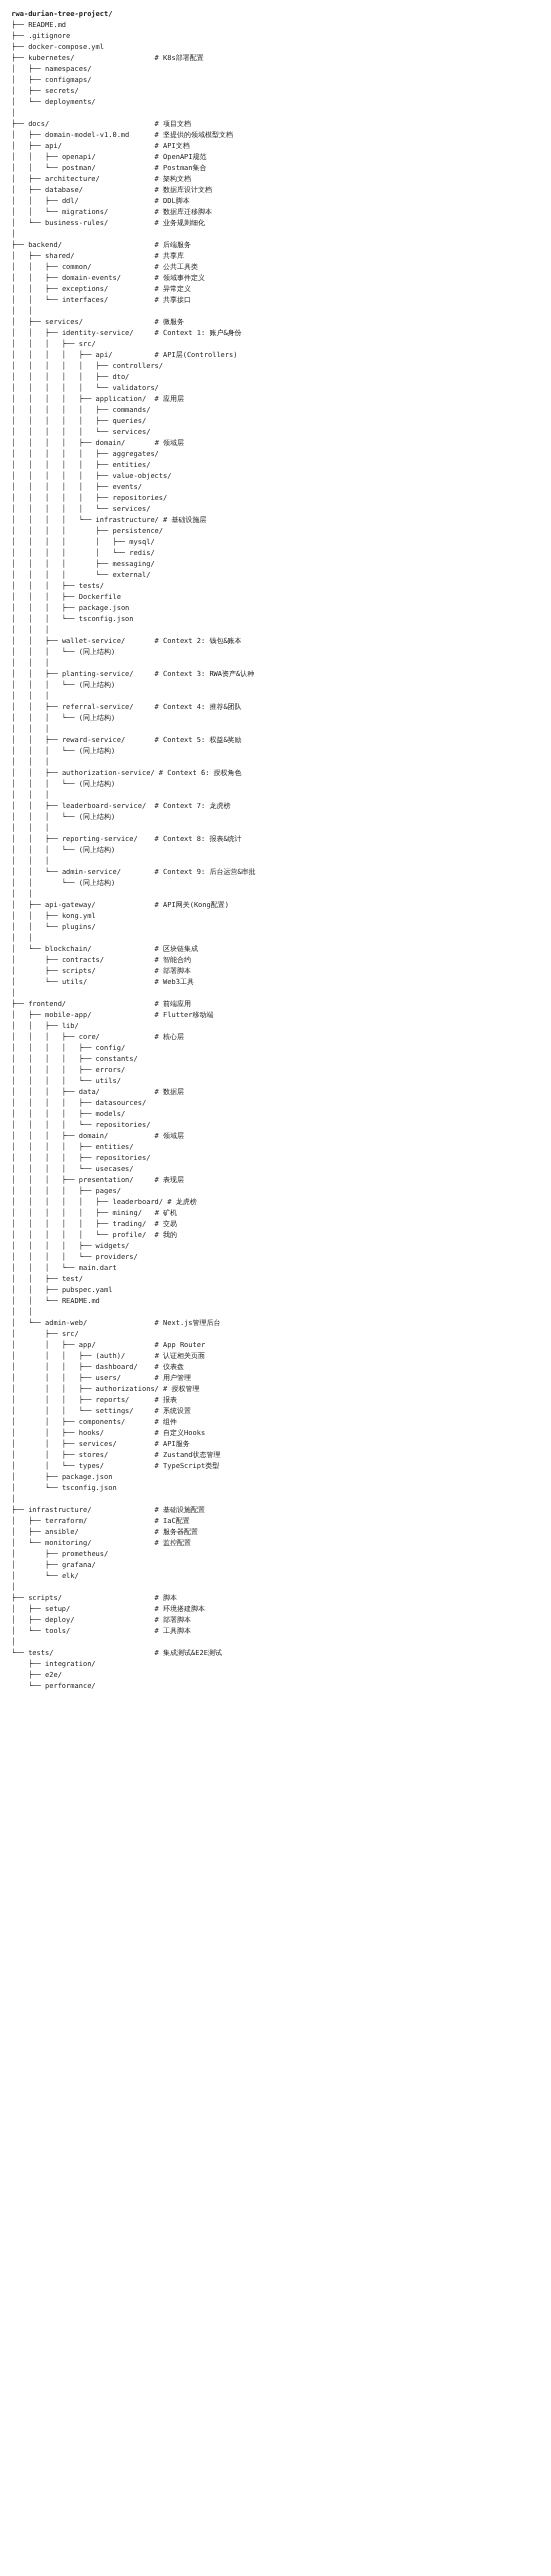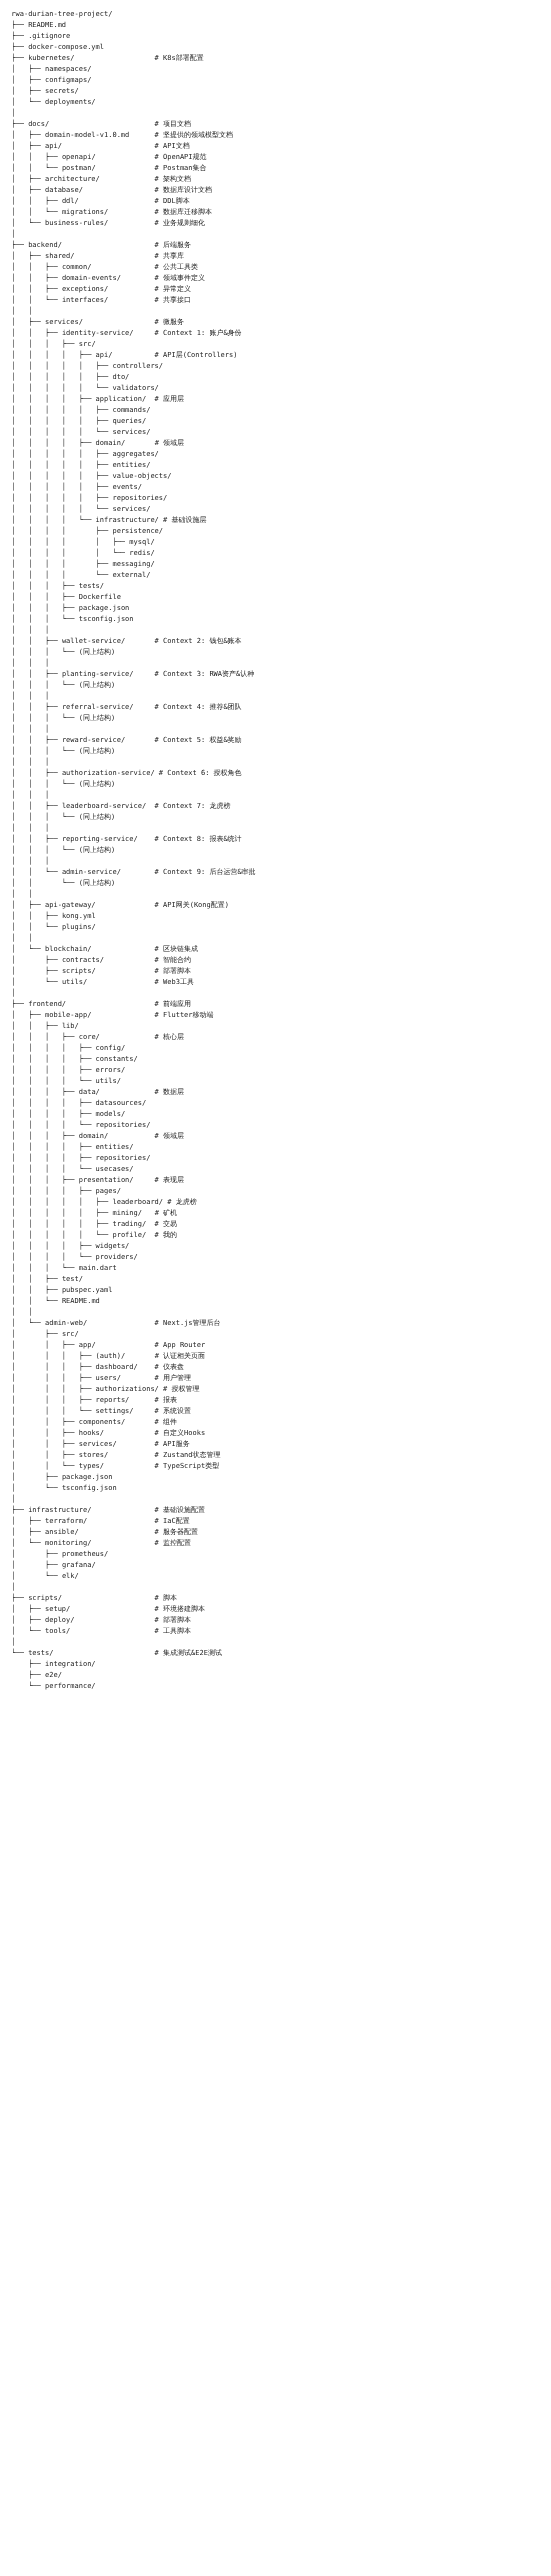--- a/index.html
+++ b/index.html
@@ -31,19 +31,20 @@
   .label {
     color: #1a1a1a;
     white-space: pre;
   }
   .comment {
     color: #1a1a1a;
     white-space: pre;
   }
   .root .label {
     color: #1a1a1a;
+    font-weight: bold;
   }
 </style>
 </head>
 <body>
 
 <div id="tree"><div class="row root"><span class="prefix"></span><span class="label">rwa-durian-tree-project/</span></div><div class="row"><span class="prefix">├── </span><span class="label">README.md</span></div><div class="row"><span class="prefix">├── </span><span class="label">.gitignore</span></div><div class="row"><span class="prefix">├── </span><span class="label">docker-compose.yml</span></div><div class="row"><span class="prefix">├── </span><span class="label">kubernetes/</span><span class="prefix">                   </span><span class="comment"># K8s部署配置</span></div><div class="row"><span class="prefix">│   ├── </span><span class="label">namespaces/</span></div><div class="row"><span class="prefix">│   ├── </span><span class="label">configmaps/</span></div><div class="row"><span class="prefix">│   ├── </span><span class="label">secrets/</span></div><div class="row"><span class="prefix">│   └── </span><span class="label">deployments/</span></div><div class="row"><span class="prefix">│</span><span class="label"></span></div><div class="row"><span class="prefix">├── </span><span class="label">docs/</span><span class="prefix">                         </span><span class="comment"># 项目文档</span></div><div class="row"><span class="prefix">│   ├── </span><span class="label">domain-model-v1.0.md</span><span class="prefix">      </span><span class="comment"># 坚提供的领域模型文档</span></div><div class="row"><span class="prefix">│   ├── </span><span class="label">api/</span><span class="prefix">                      </span><span class="comment"># API文档</span></div><div class="row"><span class="prefix">│   │   ├── </span><span class="label">openapi/</span><span class="prefix">              </span><span class="comment"># OpenAPI规范</span></div><div class="row"><span class="prefix">│   │   └── </span><span class="label">postman/</span><span class="prefix">              </span><span class="comment"># Postman集合</span></div><div class="row"><span class="prefix">│   ├── </span><span class="label">architecture/</span><span class="prefix">             </span><span class="comment"># 架构文档</span></div><div class="row"><span class="prefix">│   ├── </span><span class="label">database/</span><span class="prefix">                 </span><span class="comment"># 数据库设计文档</span></div><div class="row"><span class="prefix">│   │   ├── </span><span class="label">ddl/</span><span class="prefix">                  </span><span class="comment"># DDL脚本</span></div><div class="row"><span class="prefix">│   │   └── </span><span class="label">migrations/</span><span class="prefix">           </span><span class="comment"># 数据库迁移脚本</span></div><div class="row"><span class="prefix">│   └── </span><span class="label">business-rules/</span><span class="prefix">           </span><span class="comment"># 业务规则细化</span></div><div class="row"><span class="prefix">│</span><span class="label"></span></div><div class="row"><span class="prefix">├── </span><span class="label">backend/</span><span class="prefix">                      </span><span class="comment"># 后端服务</span></div><div class="row"><span class="prefix">│   ├── </span><span class="label">shared/</span><span class="prefix">                   </span><span class="comment"># 共享库</span></div><div class="row"><span class="prefix">│   │   ├── </span><span class="label">common/</span><span class="prefix">               </span><span class="comment"># 公共工具类</span></div><div class="row"><span class="prefix">│   │   ├── </span><span class="label">domain-events/</span><span class="prefix">        </span><span class="comment"># 领域事件定义</span></div><div class="row"><span class="prefix">│   │   ├── </span><span class="label">exceptions/</span><span class="prefix">           </span><span class="comment"># 异常定义</span></div><div class="row"><span class="prefix">│   │   └── </span><span class="label">interfaces/</span><span class="prefix">           </span><span class="comment"># 共享接口</span></div><div class="row"><span class="prefix">│   │</span><span class="label"></span></div><div class="row"><span class="prefix">│   ├── </span><span class="label">services/</span><span class="prefix">                 </span><span class="comment"># 微服务</span></div><div class="row"><span class="prefix">│   │   ├── </span><span class="label">identity-service/</span><span class="prefix">     </span><span class="comment"># Context 1: 账户&amp;身份</span></div><div class="row"><span class="prefix">│   │   │   ├── </span><span class="label">src/</span></div><div class="row"><span class="prefix">│   │   │   │   ├── </span><span class="label">api/</span><span class="prefix">          </span><span class="comment"># API层(Controllers)</span></div><div class="row"><span class="prefix">│   │   │   │   │   ├── </span><span class="label">controllers/</span></div><div class="row"><span class="prefix">│   │   │   │   │   ├── </span><span class="label">dto/</span></div><div class="row"><span class="prefix">│   │   │   │   │   └── </span><span class="label">validators/</span></div><div class="row"><span class="prefix">│   │   │   │   ├── </span><span class="label">application/</span><span class="prefix">  </span><span class="comment"># 应用层</span></div><div class="row"><span class="prefix">│   │   │   │   │   ├── </span><span class="label">commands/</span></div><div class="row"><span class="prefix">│   │   │   │   │   ├── </span><span class="label">queries/</span></div><div class="row"><span class="prefix">│   │   │   │   │   └── </span><span class="label">services/</span></div><div class="row"><span class="prefix">│   │   │   │   ├── </span><span class="label">domain/</span><span class="prefix">       </span><span class="comment"># 领域层</span></div><div class="row"><span class="prefix">│   │   │   │   │   ├── </span><span class="label">aggregates/</span></div><div class="row"><span class="prefix">│   │   │   │   │   ├── </span><span class="label">entities/</span></div><div class="row"><span class="prefix">│   │   │   │   │   ├── </span><span class="label">value-objects/</span></div><div class="row"><span class="prefix">│   │   │   │   │   ├── </span><span class="label">events/</span></div><div class="row"><span class="prefix">│   │   │   │   │   ├── </span><span class="label">repositories/</span></div><div class="row"><span class="prefix">│   │   │   │   │   └── </span><span class="label">services/</span></div><div class="row"><span class="prefix">│   │   │   │   └── </span><span class="label">infrastructure/</span><span class="prefix"> </span><span class="comment"># 基础设施层</span></div><div class="row"><span class="prefix">│   │   │   │       ├── </span><span class="label">persistence/</span></div><div class="row"><span class="prefix">│   │   │   │       │   ├── </span><span class="label">mysql/</span></div><div class="row"><span class="prefix">│   │   │   │       │   └── </span><span class="label">redis/</span></div><div class="row"><span class="prefix">│   │   │   │       ├── </span><span class="label">messaging/</span></div><div class="row"><span class="prefix">│   │   │   │       └── </span><span class="label">external/</span></div><div class="row"><span class="prefix">│   │   │   ├── </span><span class="label">tests/</span></div><div class="row"><span class="prefix">│   │   │   ├── </span><span class="label">Dockerfile</span></div><div class="row"><span class="prefix">│   │   │   ├── </span><span class="label">package.json</span></div><div class="row"><span class="prefix">│   │   │   └── </span><span class="label">tsconfig.json</span></div><div class="row"><span class="prefix">│   │   │</span><span class="label"></span></div><div class="row"><span class="prefix">│   │   ├── </span><span class="label">wallet-service/</span><span class="prefix">       </span><span class="comment"># Context 2: 钱包&amp;账本</span></div><div class="row"><span class="prefix">│   │   │   └── </span><span class="label">(同上结构)</span></div><div class="row"><span class="prefix">│   │   │</span><span class="label"></span></div><div class="row"><span class="prefix">│   │   ├── </span><span class="label">planting-service/</span><span class="prefix">     </span><span class="comment"># Context 3: RWA资产&amp;认种</span></div><div class="row"><span class="prefix">│   │   │   └── </span><span class="label">(同上结构)</span></div><div class="row"><span class="prefix">│   │   │</span><span class="label"></span></div><div class="row"><span class="prefix">│   │   ├── </span><span class="label">referral-service/</span><span class="prefix">     </span><span class="comment"># Context 4: 推荐&amp;团队</span></div><div class="row"><span class="prefix">│   │   │   └── </span><span class="label">(同上结构)</span></div><div class="row"><span class="prefix">│   │   │</span><span class="label"></span></div><div class="row"><span class="prefix">│   │   ├── </span><span class="label">reward-service/</span><span class="prefix">       </span><span class="comment"># Context 5: 权益&amp;奖励</span></div><div class="row"><span class="prefix">│   │   │   └── </span><span class="label">(同上结构)</span></div><div class="row"><span class="prefix">│   │   │</span><span class="label"></span></div><div class="row"><span class="prefix">│   │   ├── </span><span class="label">authorization-service/</span><span class="prefix"> </span><span class="comment"># Context 6: 授权角色</span></div><div class="row"><span class="prefix">│   │   │   └── </span><span class="label">(同上结构)</span></div><div class="row"><span class="prefix">│   │   │</span><span class="label"></span></div><div class="row"><span class="prefix">│   │   ├── </span><span class="label">leaderboard-service/</span><span class="prefix">  </span><span class="comment"># Context 7: 龙虎榜</span></div><div class="row"><span class="prefix">│   │   │   └── </span><span class="label">(同上结构)</span></div><div class="row"><span class="prefix">│   │   │</span><span class="label"></span></div><div class="row"><span class="prefix">│   │   ├── </span><span class="label">reporting-service/</span><span class="prefix">    </span><span class="comment"># Context 8: 报表&amp;统计</span></div><div class="row"><span class="prefix">│   │   │   └── </span><span class="label">(同上结构)</span></div><div class="row"><span class="prefix">│   │   │</span><span class="label"></span></div><div class="row"><span class="prefix">│   │   └── </span><span class="label">admin-service/</span><span class="prefix">        </span><span class="comment"># Context 9: 后台运营&amp;审批</span></div><div class="row"><span class="prefix">│   │       └── </span><span class="label">(同上结构)</span></div><div class="row"><span class="prefix">│   │</span><span class="label"></span></div><div class="row"><span class="prefix">│   ├── </span><span class="label">api-gateway/</span><span class="prefix">              </span><span class="comment"># API网关(Kong配置)</span></div><div class="row"><span class="prefix">│   │   ├── </span><span class="label">kong.yml</span></div><div class="row"><span class="prefix">│   │   └── </span><span class="label">plugins/</span></div><div class="row"><span class="prefix">│   │</span><span class="label"></span></div><div class="row"><span class="prefix">│   └── </span><span class="label">blockchain/</span><span class="prefix">               </span><span class="comment"># 区块链集成</span></div><div class="row"><span class="prefix">│       ├── </span><span class="label">contracts/</span><span class="prefix">            </span><span class="comment"># 智能合约</span></div><div class="row"><span class="prefix">│       ├── </span><span class="label">scripts/</span><span class="prefix">              </span><span class="comment"># 部署脚本</span></div><div class="row"><span class="prefix">│       └── </span><span class="label">utils/</span><span class="prefix">                </span><span class="comment"># Web3工具</span></div><div class="row"><span class="prefix">│</span><span class="label"></span></div><div class="row"><span class="prefix">├── </span><span class="label">frontend/</span><span class="prefix">                     </span><span class="comment"># 前端应用</span></div><div class="row"><span class="prefix">│   ├── </span><span class="label">mobile-app/</span><span class="prefix">               </span><span class="comment"># Flutter移动端</span></div><div class="row"><span class="prefix">│   │   ├── </span><span class="label">lib/</span></div><div class="row"><span class="prefix">│   │   │   ├── </span><span class="label">core/</span><span class="prefix">             </span><span class="comment"># 核心层</span></div><div class="row"><span class="prefix">│   │   │   │   ├── </span><span class="label">config/</span></div><div class="row"><span class="prefix">│   │   │   │   ├── </span><span class="label">constants/</span></div><div class="row"><span class="prefix">│   │   │   │   ├── </span><span class="label">errors/</span></div><div class="row"><span class="prefix">│   │   │   │   └── </span><span class="label">utils/</span></div><div class="row"><span class="prefix">│   │   │   ├── </span><span class="label">data/</span><span class="prefix">             </span><span class="comment"># 数据层</span></div><div class="row"><span class="prefix">│   │   │   │   ├── </span><span class="label">datasources/</span></div><div class="row"><span class="prefix">│   │   │   │   ├── </span><span class="label">models/</span></div><div class="row"><span class="prefix">│   │   │   │   └── </span><span class="label">repositories/</span></div><div class="row"><span class="prefix">│   │   │   ├── </span><span class="label">domain/</span><span class="prefix">           </span><span class="comment"># 领域层</span></div><div class="row"><span class="prefix">│   │   │   │   ├── </span><span class="label">entities/</span></div><div class="row"><span class="prefix">│   │   │   │   ├── </span><span class="label">repositories/</span></div><div class="row"><span class="prefix">│   │   │   │   └── </span><span class="label">usecases/</span></div><div class="row"><span class="prefix">│   │   │   ├── </span><span class="label">presentation/</span><span class="prefix">     </span><span class="comment"># 表现层</span></div><div class="row"><span class="prefix">│   │   │   │   ├── </span><span class="label">pages/</span></div><div class="row"><span class="prefix">│   │   │   │   │   ├── </span><span class="label">leaderboard/</span><span class="prefix"> </span><span class="comment"># 龙虎榜</span></div><div class="row"><span class="prefix">│   │   │   │   │   ├── </span><span class="label">mining/</span><span class="prefix">   </span><span class="comment"># 矿机</span></div><div class="row"><span class="prefix">│   │   │   │   │   ├── </span><span class="label">trading/</span><span class="prefix">  </span><span class="comment"># 交易</span></div><div class="row"><span class="prefix">│   │   │   │   │   └── </span><span class="label">profile/</span><span class="prefix">  </span><span class="comment"># 我的</span></div><div class="row"><span class="prefix">│   │   │   │   ├── </span><span class="label">widgets/</span></div><div class="row"><span class="prefix">│   │   │   │   └── </span><span class="label">providers/</span></div><div class="row"><span class="prefix">│   │   │   └── </span><span class="label">main.dart</span></div><div class="row"><span class="prefix">│   │   ├── </span><span class="label">test/</span></div><div class="row"><span class="prefix">│   │   ├── </span><span class="label">pubspec.yaml</span></div><div class="row"><span class="prefix">│   │   └── </span><span class="label">README.md</span></div><div class="row"><span class="prefix">│   │</span><span class="label"></span></div><div class="row"><span class="prefix">│   └── </span><span class="label">admin-web/</span><span class="prefix">                </span><span class="comment"># Next.js管理后台</span></div><div class="row"><span class="prefix">│       ├── </span><span class="label">src/</span></div><div class="row"><span class="prefix">│       │   ├── </span><span class="label">app/</span><span class="prefix">              </span><span class="comment"># App Router</span></div><div class="row"><span class="prefix">│       │   │   ├── </span><span class="label">(auth)/</span><span class="prefix">       </span><span class="comment"># 认证相关页面</span></div><div class="row"><span class="prefix">│       │   │   ├── </span><span class="label">dashboard/</span><span class="prefix">    </span><span class="comment"># 仪表盘</span></div><div class="row"><span class="prefix">│       │   │   ├── </span><span class="label">users/</span><span class="prefix">        </span><span class="comment"># 用户管理</span></div><div class="row"><span class="prefix">│       │   │   ├── </span><span class="label">authorizations/</span><span class="prefix"> </span><span class="comment"># 授权管理</span></div><div class="row"><span class="prefix">│       │   │   ├── </span><span class="label">reports/</span><span class="prefix">      </span><span class="comment"># 报表</span></div><div class="row"><span class="prefix">│       │   │   └── </span><span class="label">settings/</span><span class="prefix">     </span><span class="comment"># 系统设置</span></div><div class="row"><span class="prefix">│       │   ├── </span><span class="label">components/</span><span class="prefix">       </span><span class="comment"># 组件</span></div><div class="row"><span class="prefix">│       │   ├── </span><span class="label">hooks/</span><span class="prefix">            </span><span class="comment"># 自定义Hooks</span></div><div class="row"><span class="prefix">│       │   ├── </span><span class="label">services/</span><span class="prefix">         </span><span class="comment"># API服务</span></div><div class="row"><span class="prefix">│       │   ├── </span><span class="label">stores/</span><span class="prefix">           </span><span class="comment"># Zustand状态管理</span></div><div class="row"><span class="prefix">│       │   └── </span><span class="label">types/</span><span class="prefix">            </span><span class="comment"># TypeScript类型</span></div><div class="row"><span class="prefix">│       ├── </span><span class="label">package.json</span></div><div class="row"><span class="prefix">│       └── </span><span class="label">tsconfig.json</span></div><div class="row"><span class="prefix">│</span><span class="label"></span></div><div class="row"><span class="prefix">├── </span><span class="label">infrastructure/</span><span class="prefix">               </span><span class="comment"># 基础设施配置</span></div><div class="row"><span class="prefix">│   ├── </span><span class="label">terraform/</span><span class="prefix">                </span><span class="comment"># IaC配置</span></div><div class="row"><span class="prefix">│   ├── </span><span class="label">ansible/</span><span class="prefix">                  </span><span class="comment"># 服务器配置</span></div><div class="row"><span class="prefix">│   └── </span><span class="label">monitoring/</span><span class="prefix">               </span><span class="comment"># 监控配置</span></div><div class="row"><span class="prefix">│       ├── </span><span class="label">prometheus/</span></div><div class="row"><span class="prefix">│       ├── </span><span class="label">grafana/</span></div><div class="row"><span class="prefix">│       └── </span><span class="label">elk/</span></div><div class="row"><span class="prefix">│</span><span class="label"></span></div><div class="row"><span class="prefix">├── </span><span class="label">scripts/</span><span class="prefix">                      </span><span class="comment"># 脚本</span></div><div class="row"><span class="prefix">│   ├── </span><span class="label">setup/</span><span class="prefix">                    </span><span class="comment"># 环境搭建脚本</span></div><div class="row"><span class="prefix">│   ├── </span><span class="label">deploy/</span><span class="prefix">                   </span><span class="comment"># 部署脚本</span></div><div class="row"><span class="prefix">│   └── </span><span class="label">tools/</span><span class="prefix">                    </span><span class="comment"># 工具脚本</span></div><div class="row"><span class="prefix">│</span><span class="label"></span></div><div class="row"><span class="prefix">└── </span><span class="label">tests/</span><span class="prefix">                        </span><span class="comment"># 集成测试&amp;E2E测试</span></div><div class="row"><span class="prefix">    ├── </span><span class="label">integration/</span></div><div class="row"><span class="prefix">    ├── </span><span class="label">e2e/</span></div><div class="row"><span class="prefix">    └── </span><span class="label">performance/</span></div></div>
 
 
 </body></html>

